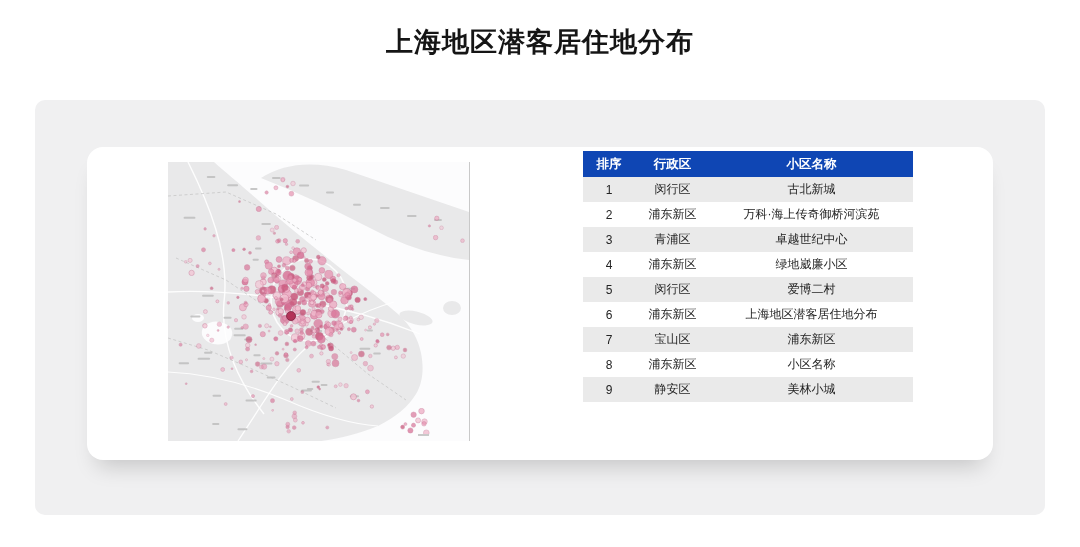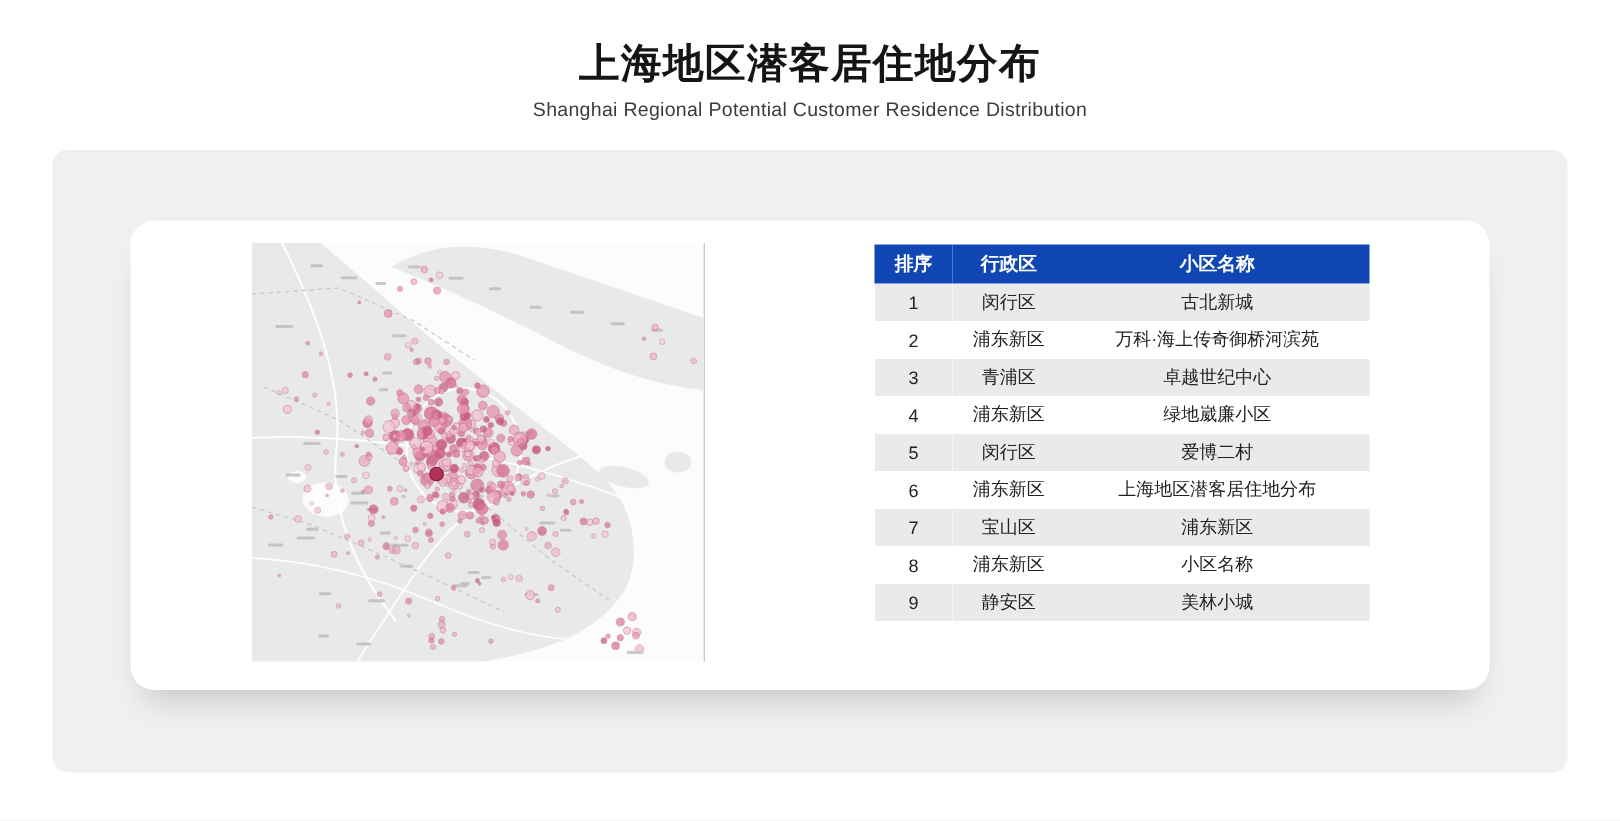--- a/index.html
+++ b/index.html
@@ -19,41 +19,40 @@
     position:absolute;left:52px;top:47px;width:906px;height:313px;
     background:#ffffff;border-radius:16px;
     box-shadow:0 16px 22px -10px rgba(0,0,0,0.18);
   }
   .map-wrap{
     position:absolute;left:81px;top:15px;width:301px;height:279px;
     border-right:1px solid #c9c9c9;
   }
   .map-wrap svg{display:block;}
   .rank-table{
-    position:absolute;left:496px;top:16px;width:330px;
+    position:absolute;left:496px;top:4px;width:330px;
     border-collapse:collapse;table-layout:fixed;
     font-size:12px;color:#232323;
   }
   .rank-table col.c0{width:52px;}
   .rank-table col.c1{width:75px;}
   .rank-table col.c2{width:203px;}
   .rank-table th{
     height:26px;font-size:12.5px;font-weight:bold;
     color:#ffffff;background:#0f46b4;text-align:center;padding:0;
   }
   .rank-table td{height:25px;text-align:center;padding:0;white-space:nowrap;overflow:hidden;}
   .rank-table tbody tr:nth-child(odd) td{background:#eaeaea;}
   .rank-table tbody tr:nth-child(even) td{background:#ffffff;}
 </style>
 </head>
 <body>
 
 <div class="page-header">
   <div class="page-title">上海地区潜客居住地分布</div>
-  <div class="page-subtitle">Shanghai Regional Potential Customer Residence Distribution</div>
 </div>
 
 <div class="content-panel">
   <div class="content-card">
     <div class="map-wrap" id="map-wrap">
         <svg width="301" height="279" viewBox="0 0 301 279">
           <rect x="0" y="0" width="301" height="279" fill="#fcfcfd"></rect>
           <path d="M0,0 L46,0 C56,9 72,22 90,38 C112,58 137,78 162,98 C187,118 212,136 230,152 C244,165 250,177 253,191 C256,206 255,220 248,232 C240,245 228,255 210,264 C188,273 165,278 145,280 L0,280 Z" fill="#e9e9ea"></path>
           <path d="M93,16 Q128,-6 178,8 L301,50 L301,98 Q252,93 200,65 Q146,37 93,16 Z" fill="#e9e9ea"></path>
           <ellipse cx="248" cy="156" rx="17" ry="6.5" transform="rotate(14 248 156)" fill="#e9e9ea"></ellipse>

